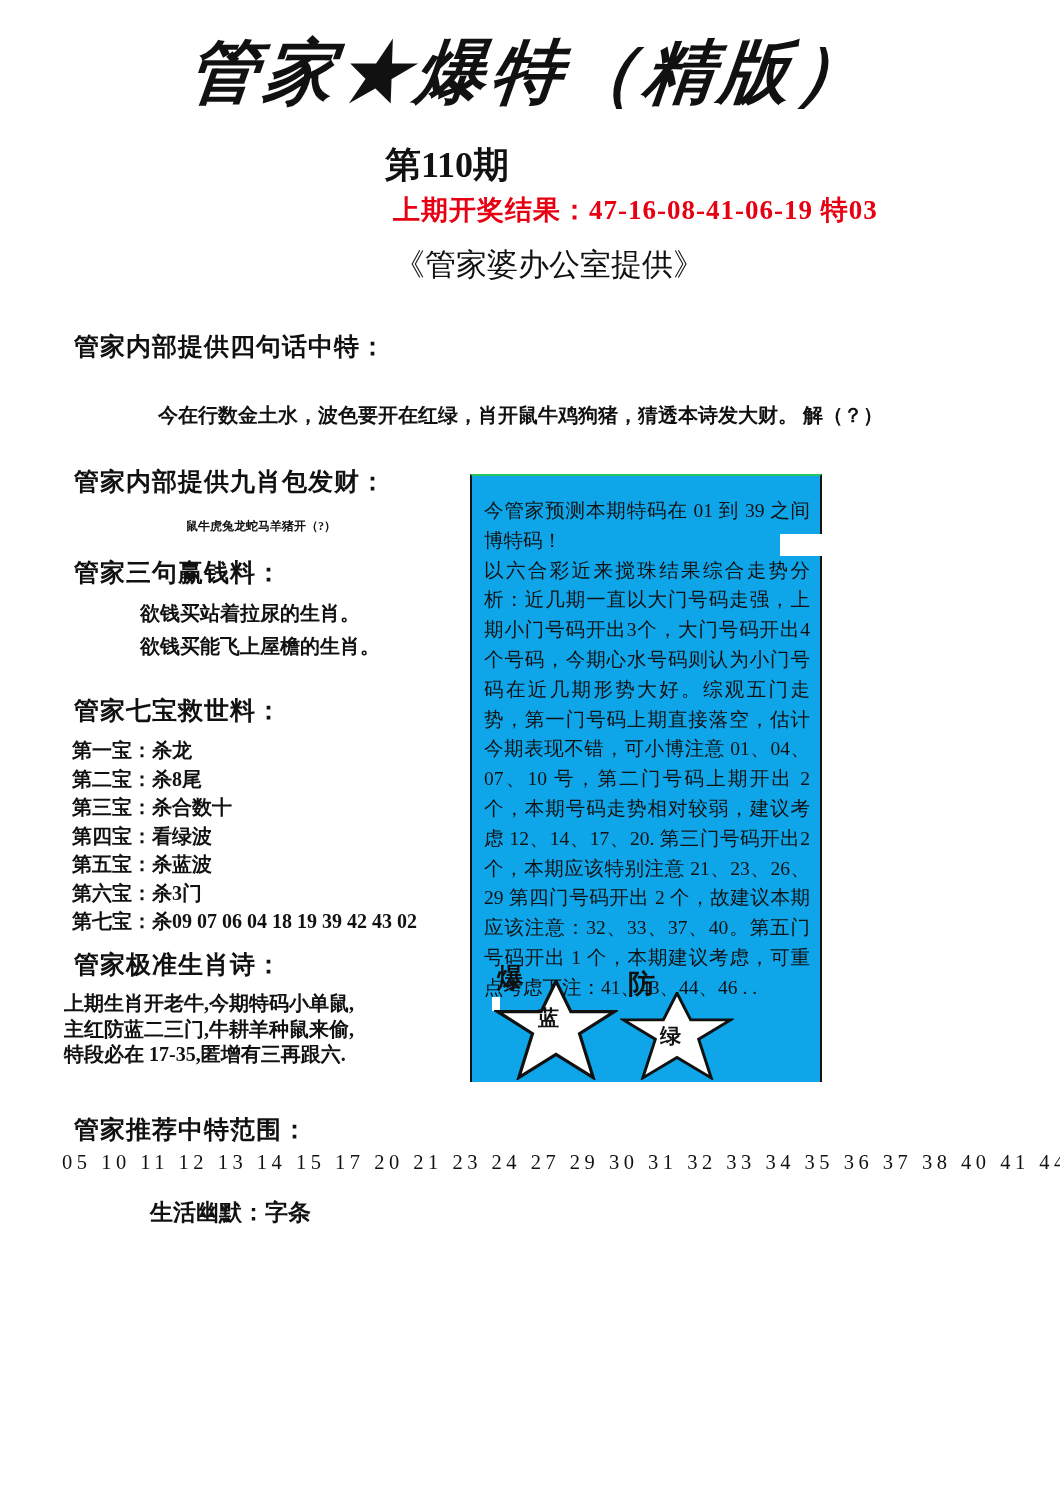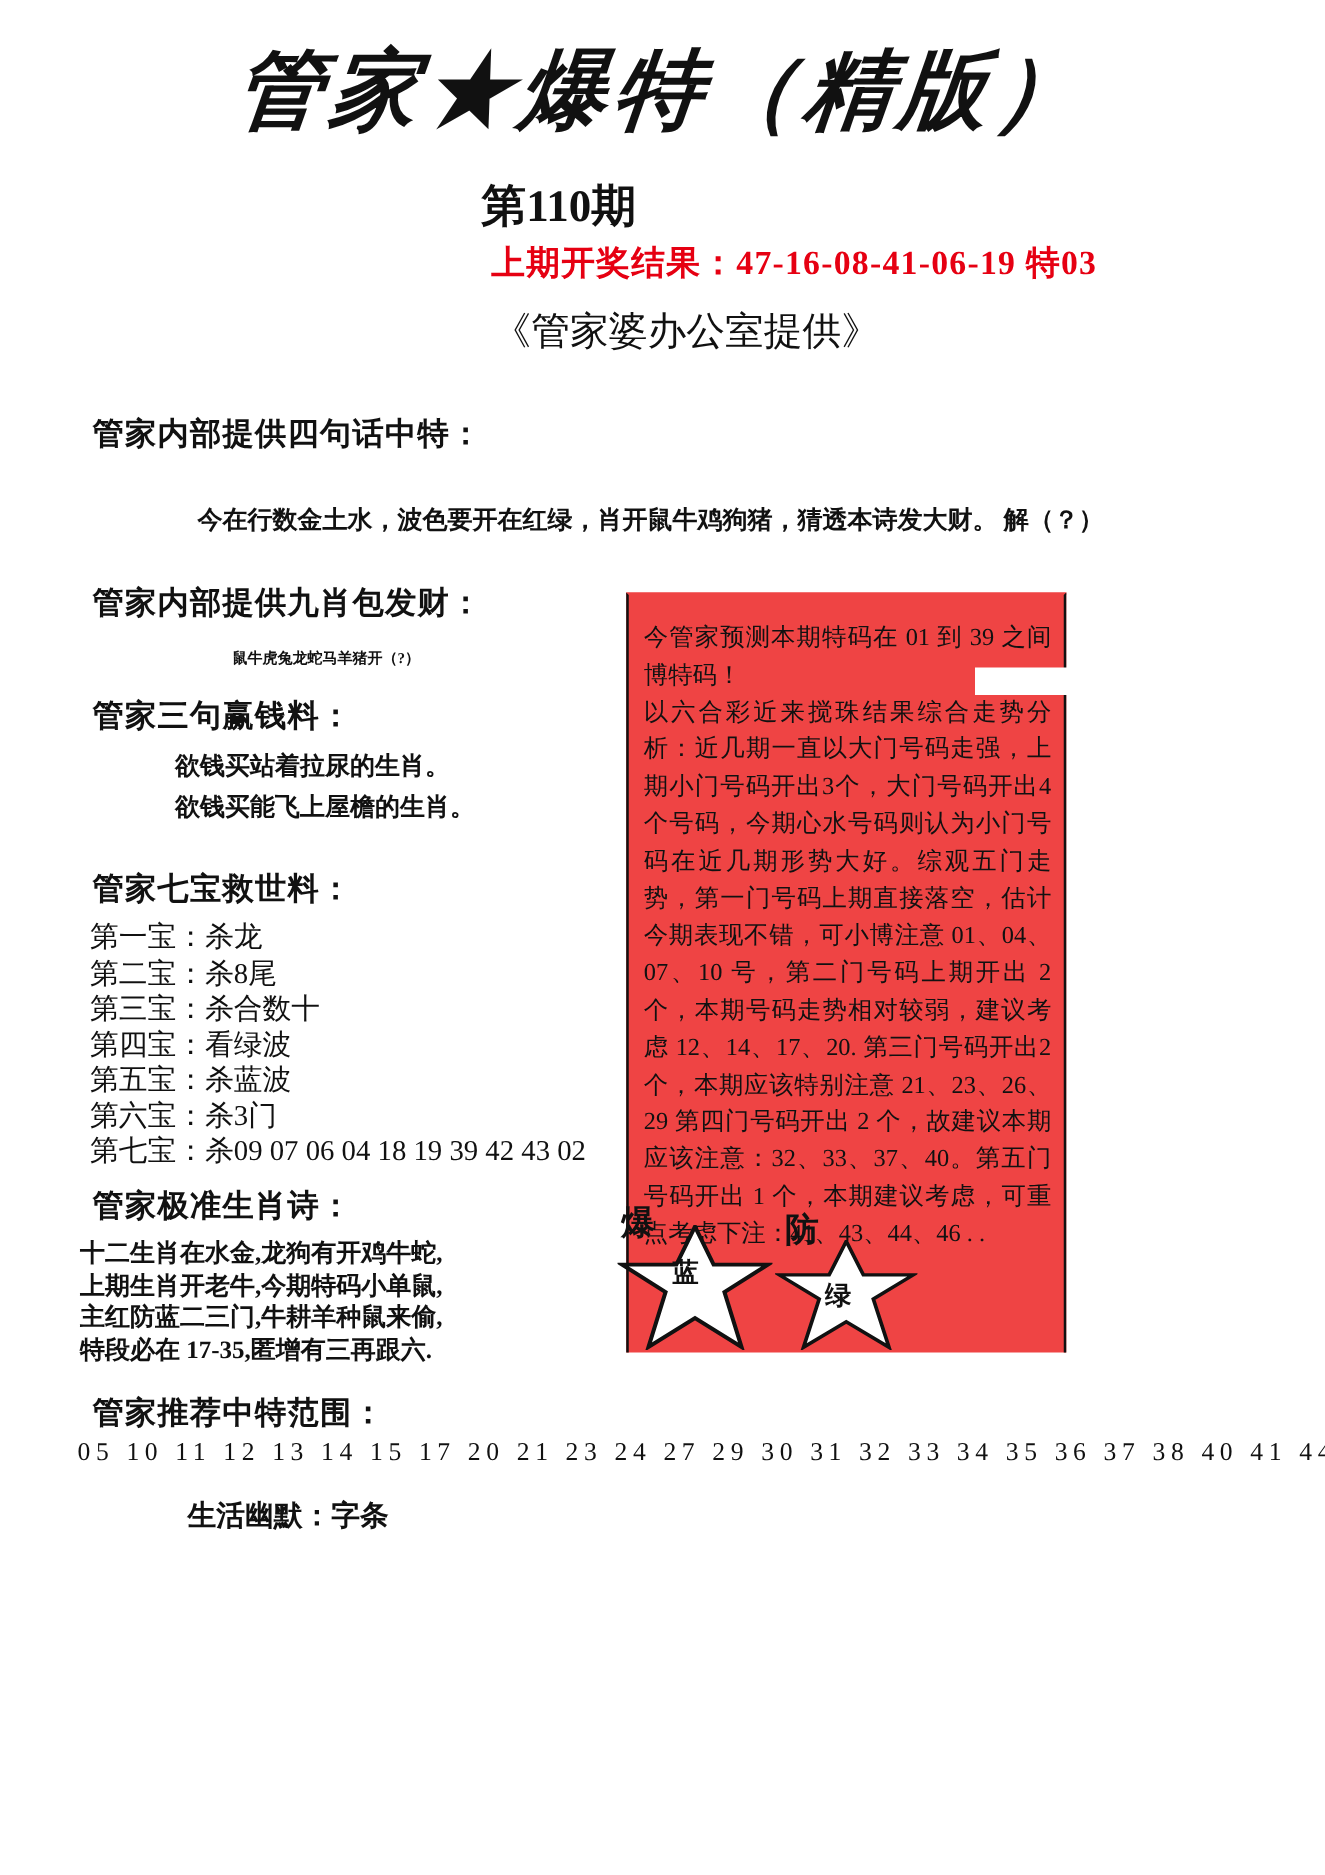--- a/index.html
+++ b/index.html
@@ -21,35 +21,35 @@
   .provider{top:244px;left:352px;font-size:31px;font-weight:500;margin-left:42px;}
 
   .heading{font-size:25px;font-weight:600;letter-spacing:1px;}
   .h-four{top:330px;left:74px;}
   .four-content{top:402px;left:158px;font-size:20px;font-weight:700;}
   .h-nine{top:465px;left:74px;}
   .nine-content{top:518px;left:186px;font-size:12px;font-weight:700;}
   .h-three{top:556px;left:74px;}
   .three-lines{top:597px;left:140px;font-size:20px;line-height:33px;font-weight:700;}
   .h-seven{top:694px;left:74px;}
-  .seven-list{top:736px;left:72px;font-size:23px;line-height:28.5px;font-weight:400;}
+  .seven-list{top:736px;left:72px;font-size:20px;line-height:28.5px;font-weight:700;}
   .h-poem{top:948px;left:74px;}
   .poem-lines{top:991px;left:64px;font-size:20px;line-height:25.5px;font-weight:600;}
   .h-range{top:1113px;left:74px;}
   .numbers{top:1151px;left:62px;font-size:20.5px;letter-spacing:4.5px;font-weight:500;}
   .h-humor{top:1197px;left:150px;font-size:23px;font-weight:600;}
   .humor-text{
     top:1234px;left:62px;width:932px;font-size:19.5px;line-height:27px;
     white-space:normal;text-indent:2em;font-weight:500;
   }
 
   .analysis-box{
-    top:474px;left:501px;width:348px;height:606px;
-    border-top:2px solid #ef4444;border-left:2px solid #111;border-right:2px solid #111;
-    background:#ef4444;
+    top:474px;left:470px;width:348px;height:606px;
+    border-top:2px solid #22c55e;border-left:2px solid #111;border-right:2px solid #111;
+    background:#0ea5e9;
   }
   .box-text{
     position:absolute;top:20px;left:12px;right:10px;
     font-size:19.5px;line-height:29.8px;text-align:justify;
     font-weight:500;white-space:normal;
   }
   .box-text p{margin:0;}
   .white-strip{top:534px;left:780px;width:276px;height:22px;background:#fff;}
   .border-gap{top:997px;left:492px;width:8px;height:14px;background:#fff;}
 
@@ -97,21 +97,20 @@
     <div>第二宝：杀8尾</div>
     <div>第三宝：杀合数十</div>
     <div>第四宝：看绿波</div>
     <div>第五宝：杀蓝波</div>
     <div>第六宝：杀3门</div>
     <div>第七宝：杀09 07 06 04 18 19 39 42 43 02</div>
   </div>
 
   <div class="abs heading h-poem">管家极准生肖诗：</div>
   <div class="abs poem-lines">
-    <div>十二生肖在水金,龙狗有开鸡牛蛇,</div>
     <div>上期生肖开老牛,今期特码小单鼠,</div>
     <div>主红防蓝二三门,牛耕羊种鼠来偷,</div>
     <div>特段必在 17-35,匿增有三再跟六.</div>
   </div>
 
   <div class="abs heading h-range">管家推荐中特范围：</div>
   <div class="abs numbers">05 10 11 12 13 14 15 17 20 21 23 24 27 29 30 31 32 33 34 35 36 37 38 40 41 44 45 46 47 48 49</div>
 
   <div class="abs h-humor">生活幽默：字条</div>
 

